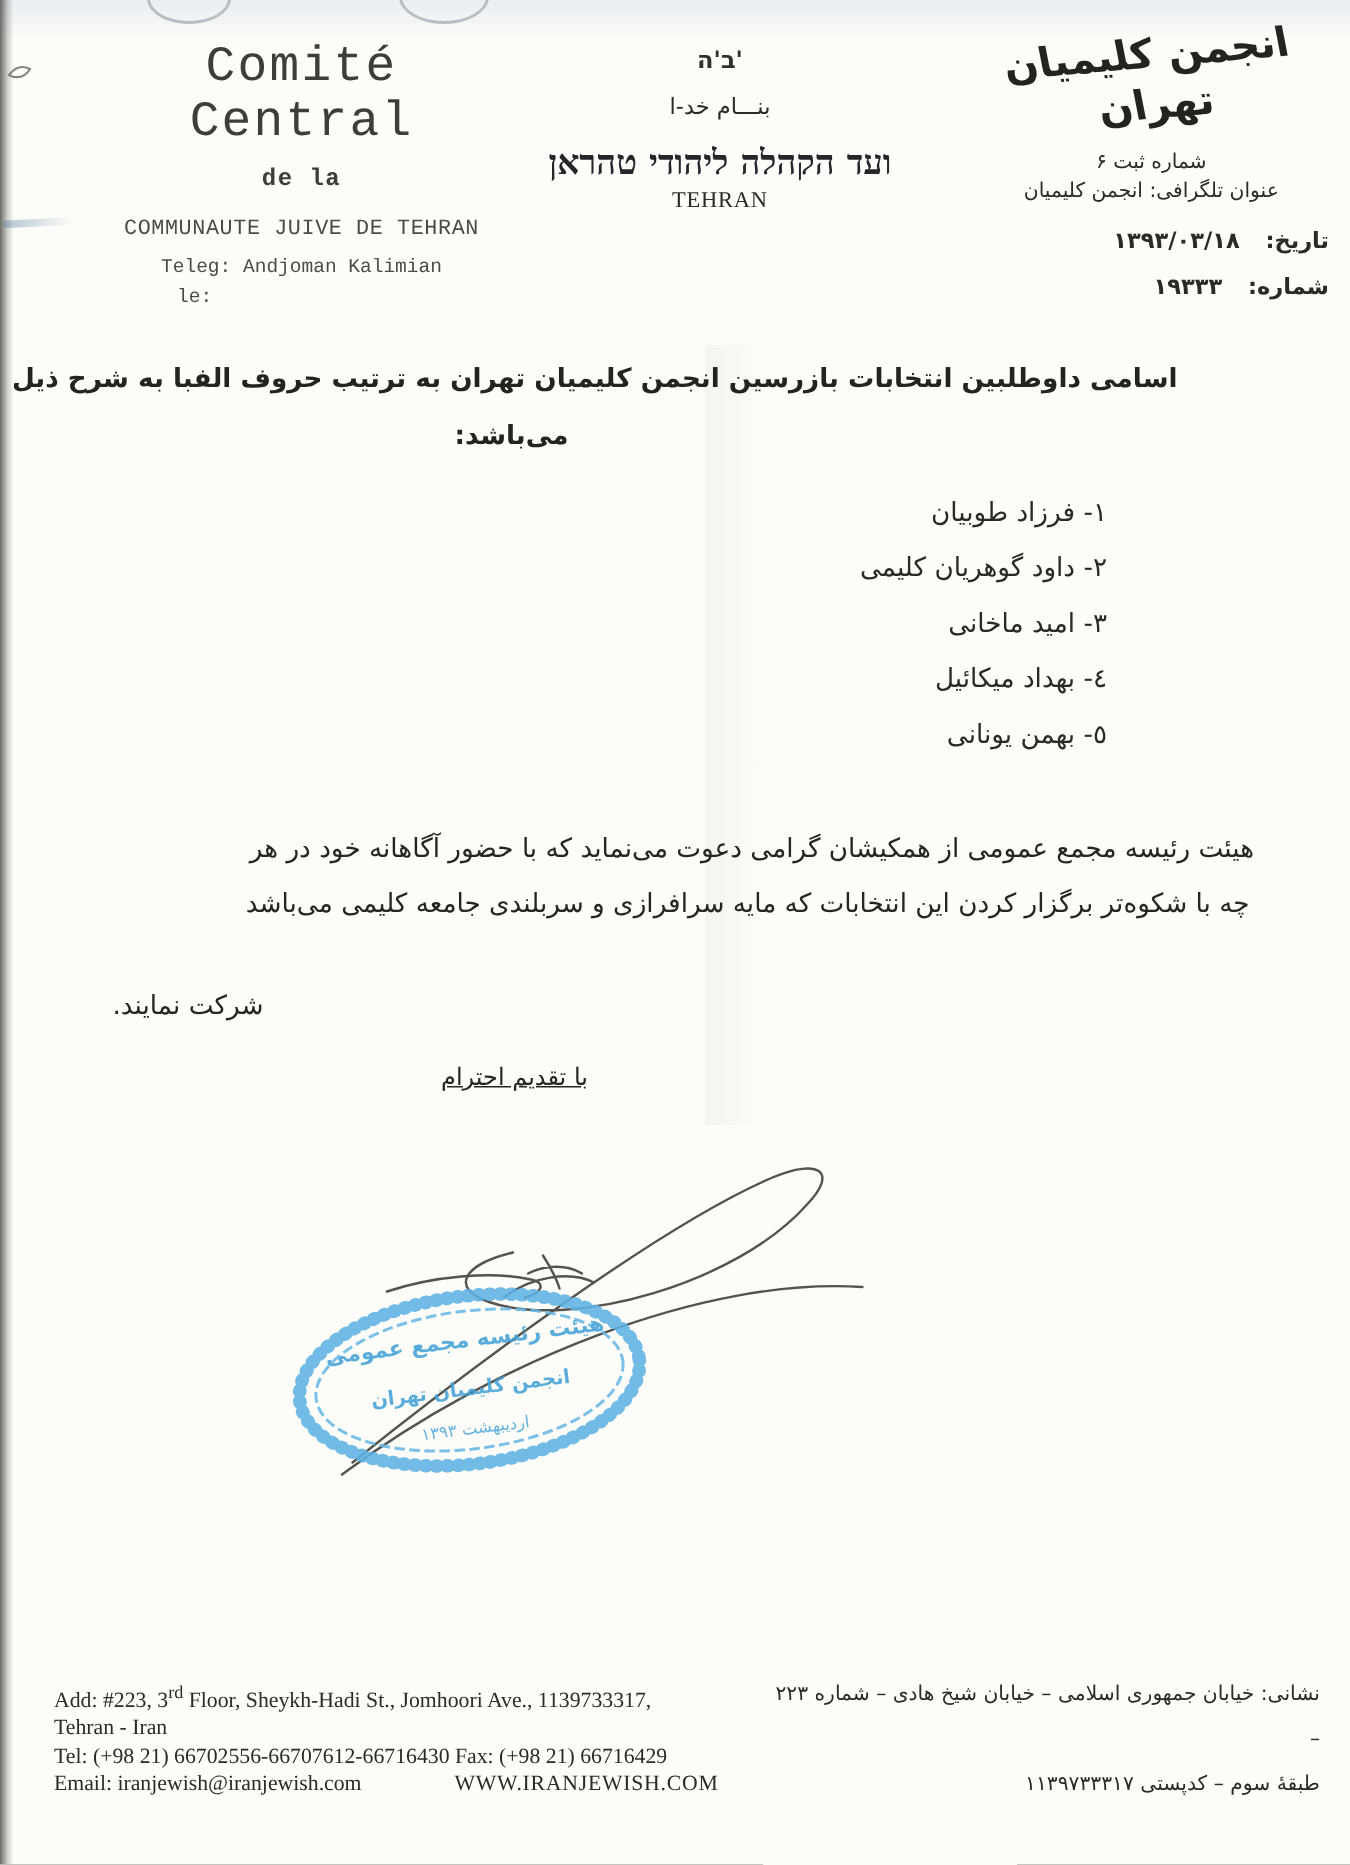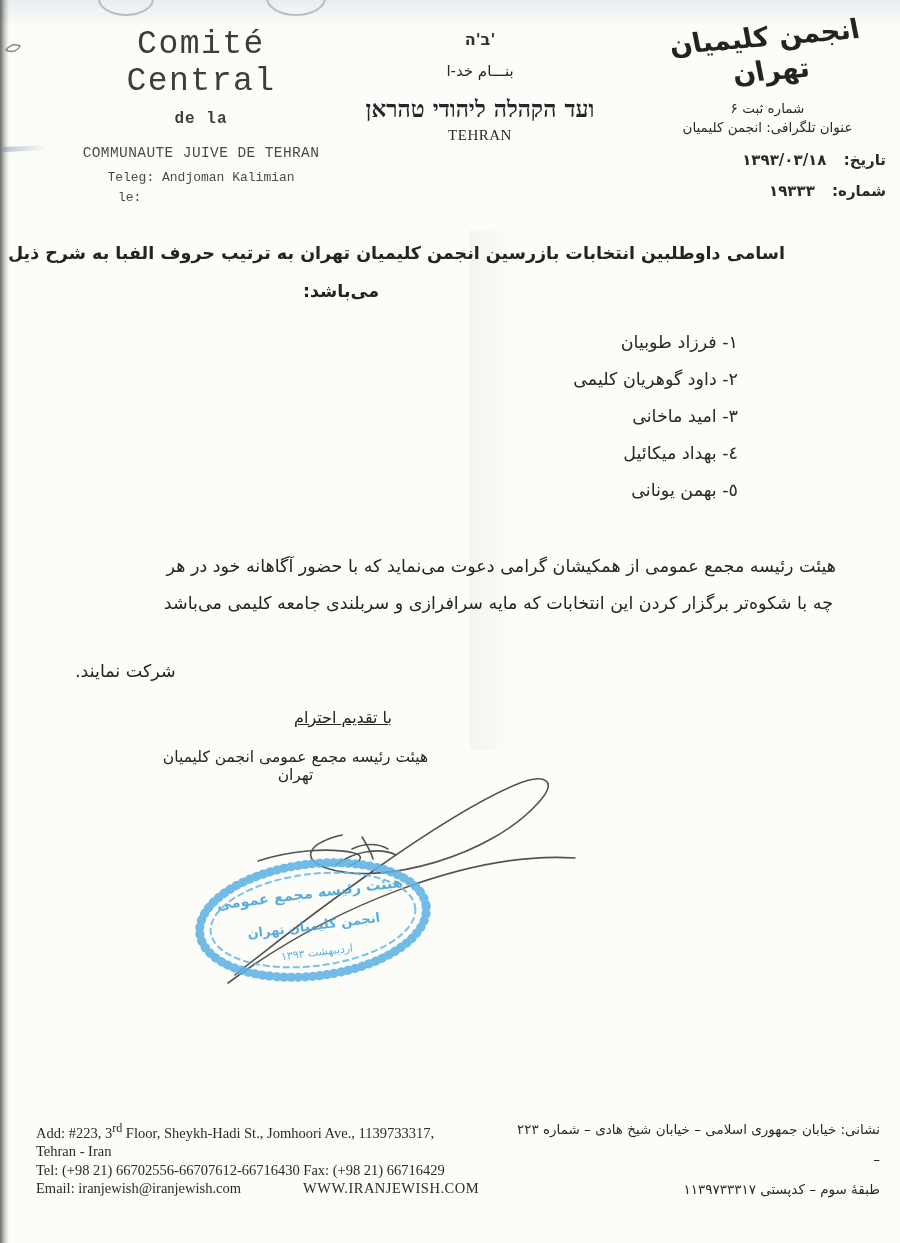--- a/index.html
+++ b/index.html
@@ -125,21 +125,20 @@
     <div class="cand fa">۳- امید ماخانی</div>
     <div class="cand fa">٤- بهداد میکائیل</div>
     <div class="cand fa">٥- بهمن یونانی</div>
   </div>
 
   <div class="close1 fa">هیئت رئیسه مجمع عمومی از همکیشان گرامی دعوت می‌نماید که با حضور آگاهانه خود در هر</div>
   <div class="close2 fa">چه با شکوه‌تر برگزار کردن این انتخابات که مایه سرافرازی و سربلندی جامعه کلیمی می‌باشد</div>
   <div class="close3 fa">شرکت نمایند.</div>
 
   <div class="regards fa">با تقدیم احترام</div>
-  <div class="signatory fa">هیئت رئیسه مجمع عمومی انجمن کلیمیان تهران</div>
 
   <svg class="sig-svg" width="470" height="250" viewBox="0 0 470 250">
     <g fill="none" stroke="#55534e" stroke-width="1.6" stroke-linecap="round">
       <path d="M95 220 C 170 160, 300 62, 375 30 C 406 17, 419 26, 398 48 C 352 100, 242 132, 186 113 C 160 104, 168 88, 202 80"></path>
       <path d="M88 228 C 190 152, 330 96, 435 103"></path>
       <path d="M196 110 c 18 -14 44 -18 60 -10 m -44 -6 c 12 -6 26 -6 36 0 m -26 -12 c 5 8 9 15 11 22"></path>
       <path d="M118 106 c 30 -10 70 -14 96 -8 c 10 2 8 9 -4 12"></path>
     </g>
   </svg>
 

